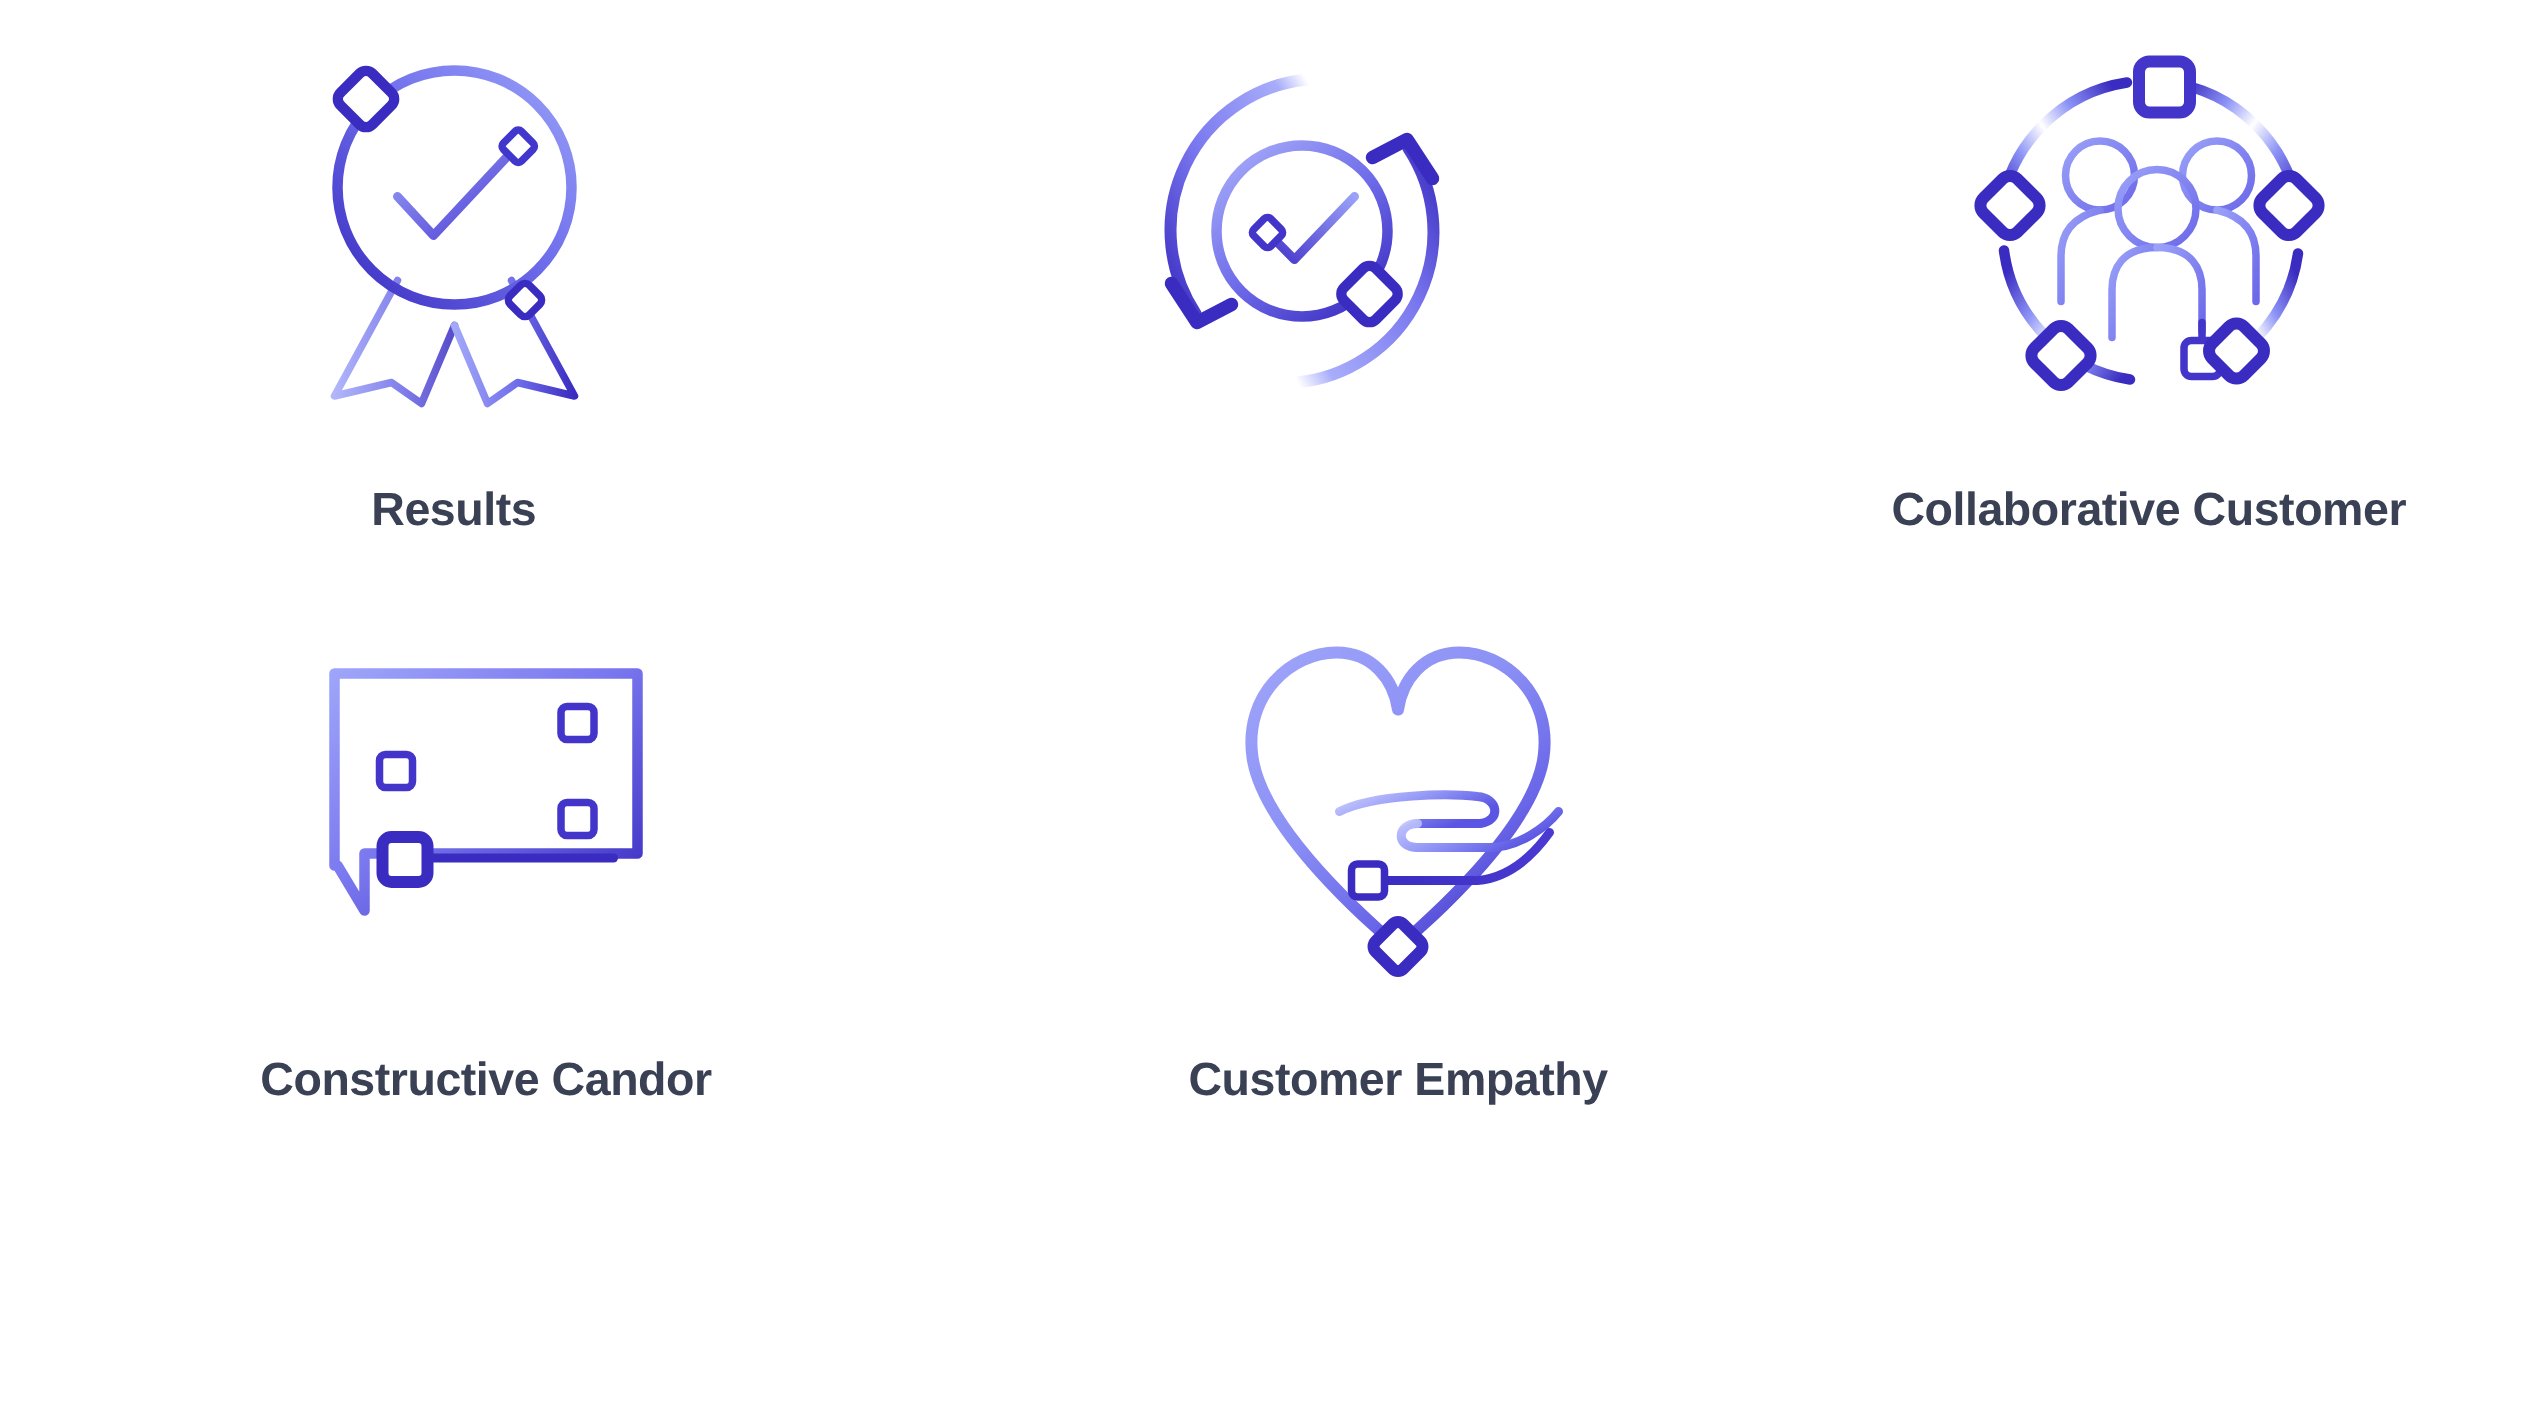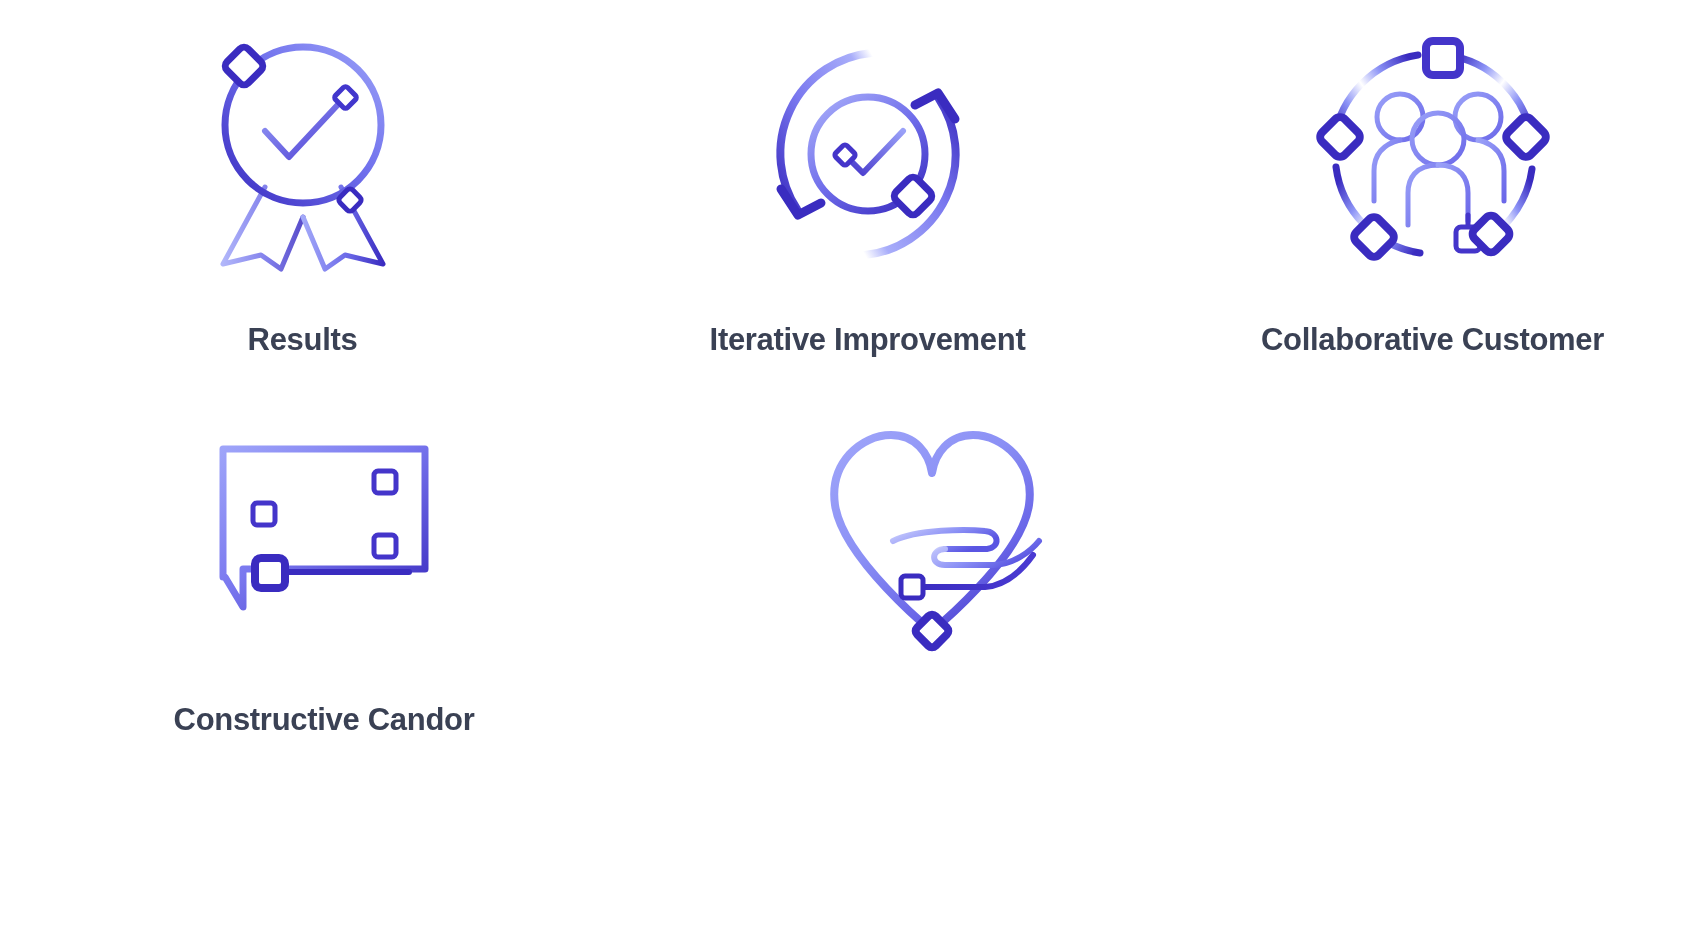--- a/index.html
+++ b/index.html
@@ -148,21 +148,20 @@
 
           <circle cx="115" cy="115" r="57" fill="none" stroke="url(#g2c)" stroke-width="7"></circle>
 
           <path d="M92 116 L110 134 L150 92" fill="none" stroke="url(#g2d)" stroke-width="6" stroke-linecap="round" stroke-linejoin="round"></path>
 
           <rect x="84" y="108" width="16" height="16" rx="3" transform="rotate(45 92 116)" fill="#ffffff" stroke="#4435ca" stroke-width="5"></rect>
 
           <rect x="145" y="142" width="30" height="30" rx="6" transform="rotate(45 160 157)" fill="#ffffff" stroke="#3a2cc0" stroke-width="7"></rect>
         </svg>
       </div>
-      <div class="value-label">Iterative Improvement</div>
     </div>
 
     <div class="value-card">
       <div class="value-icon">
         <svg width="230" height="230" viewBox="0 0 230 230">
           <defs>
             <linearGradient id="g3a" x1="0" y1="0.2" x2="1" y2="0.9">
               <stop offset="0%" stop-color="#3a2cc0"></stop>
               <stop offset="28%" stop-color="#8c93f6"></stop>
               <stop offset="50%" stop-color="#ffffff"></stop>
@@ -290,17 +289,18 @@
             <path d="M76 122 C100 110 150 110 168 112 C182 113 184 128 170 130 L128 130"></path>
             <path d="M128 130 C114 130 113 146 128 146 L176 146 C196 146 214 132 222 122"></path>
           </g>
 
           <path d="M98 168 L168 168 C190 166 206 150 216 136" fill="none" stroke="url(#g5arm)" stroke-width="6" stroke-linecap="round"></path>
           <rect x="84" y="157" width="22" height="22" rx="4" fill="#ffffff" stroke="#3a2cc0" stroke-width="5"></rect>
 
           <rect x="102" y="199" width="26" height="26" rx="5" transform="rotate(45 115 212)" fill="#ffffff" stroke="#3a2cc0" stroke-width="8"></rect>
         </svg>
       </div>
+      <div class="value-label">Customer Empathy</div>
     </div>
 
   </div>
 
 </div>
 
 </body></html>

